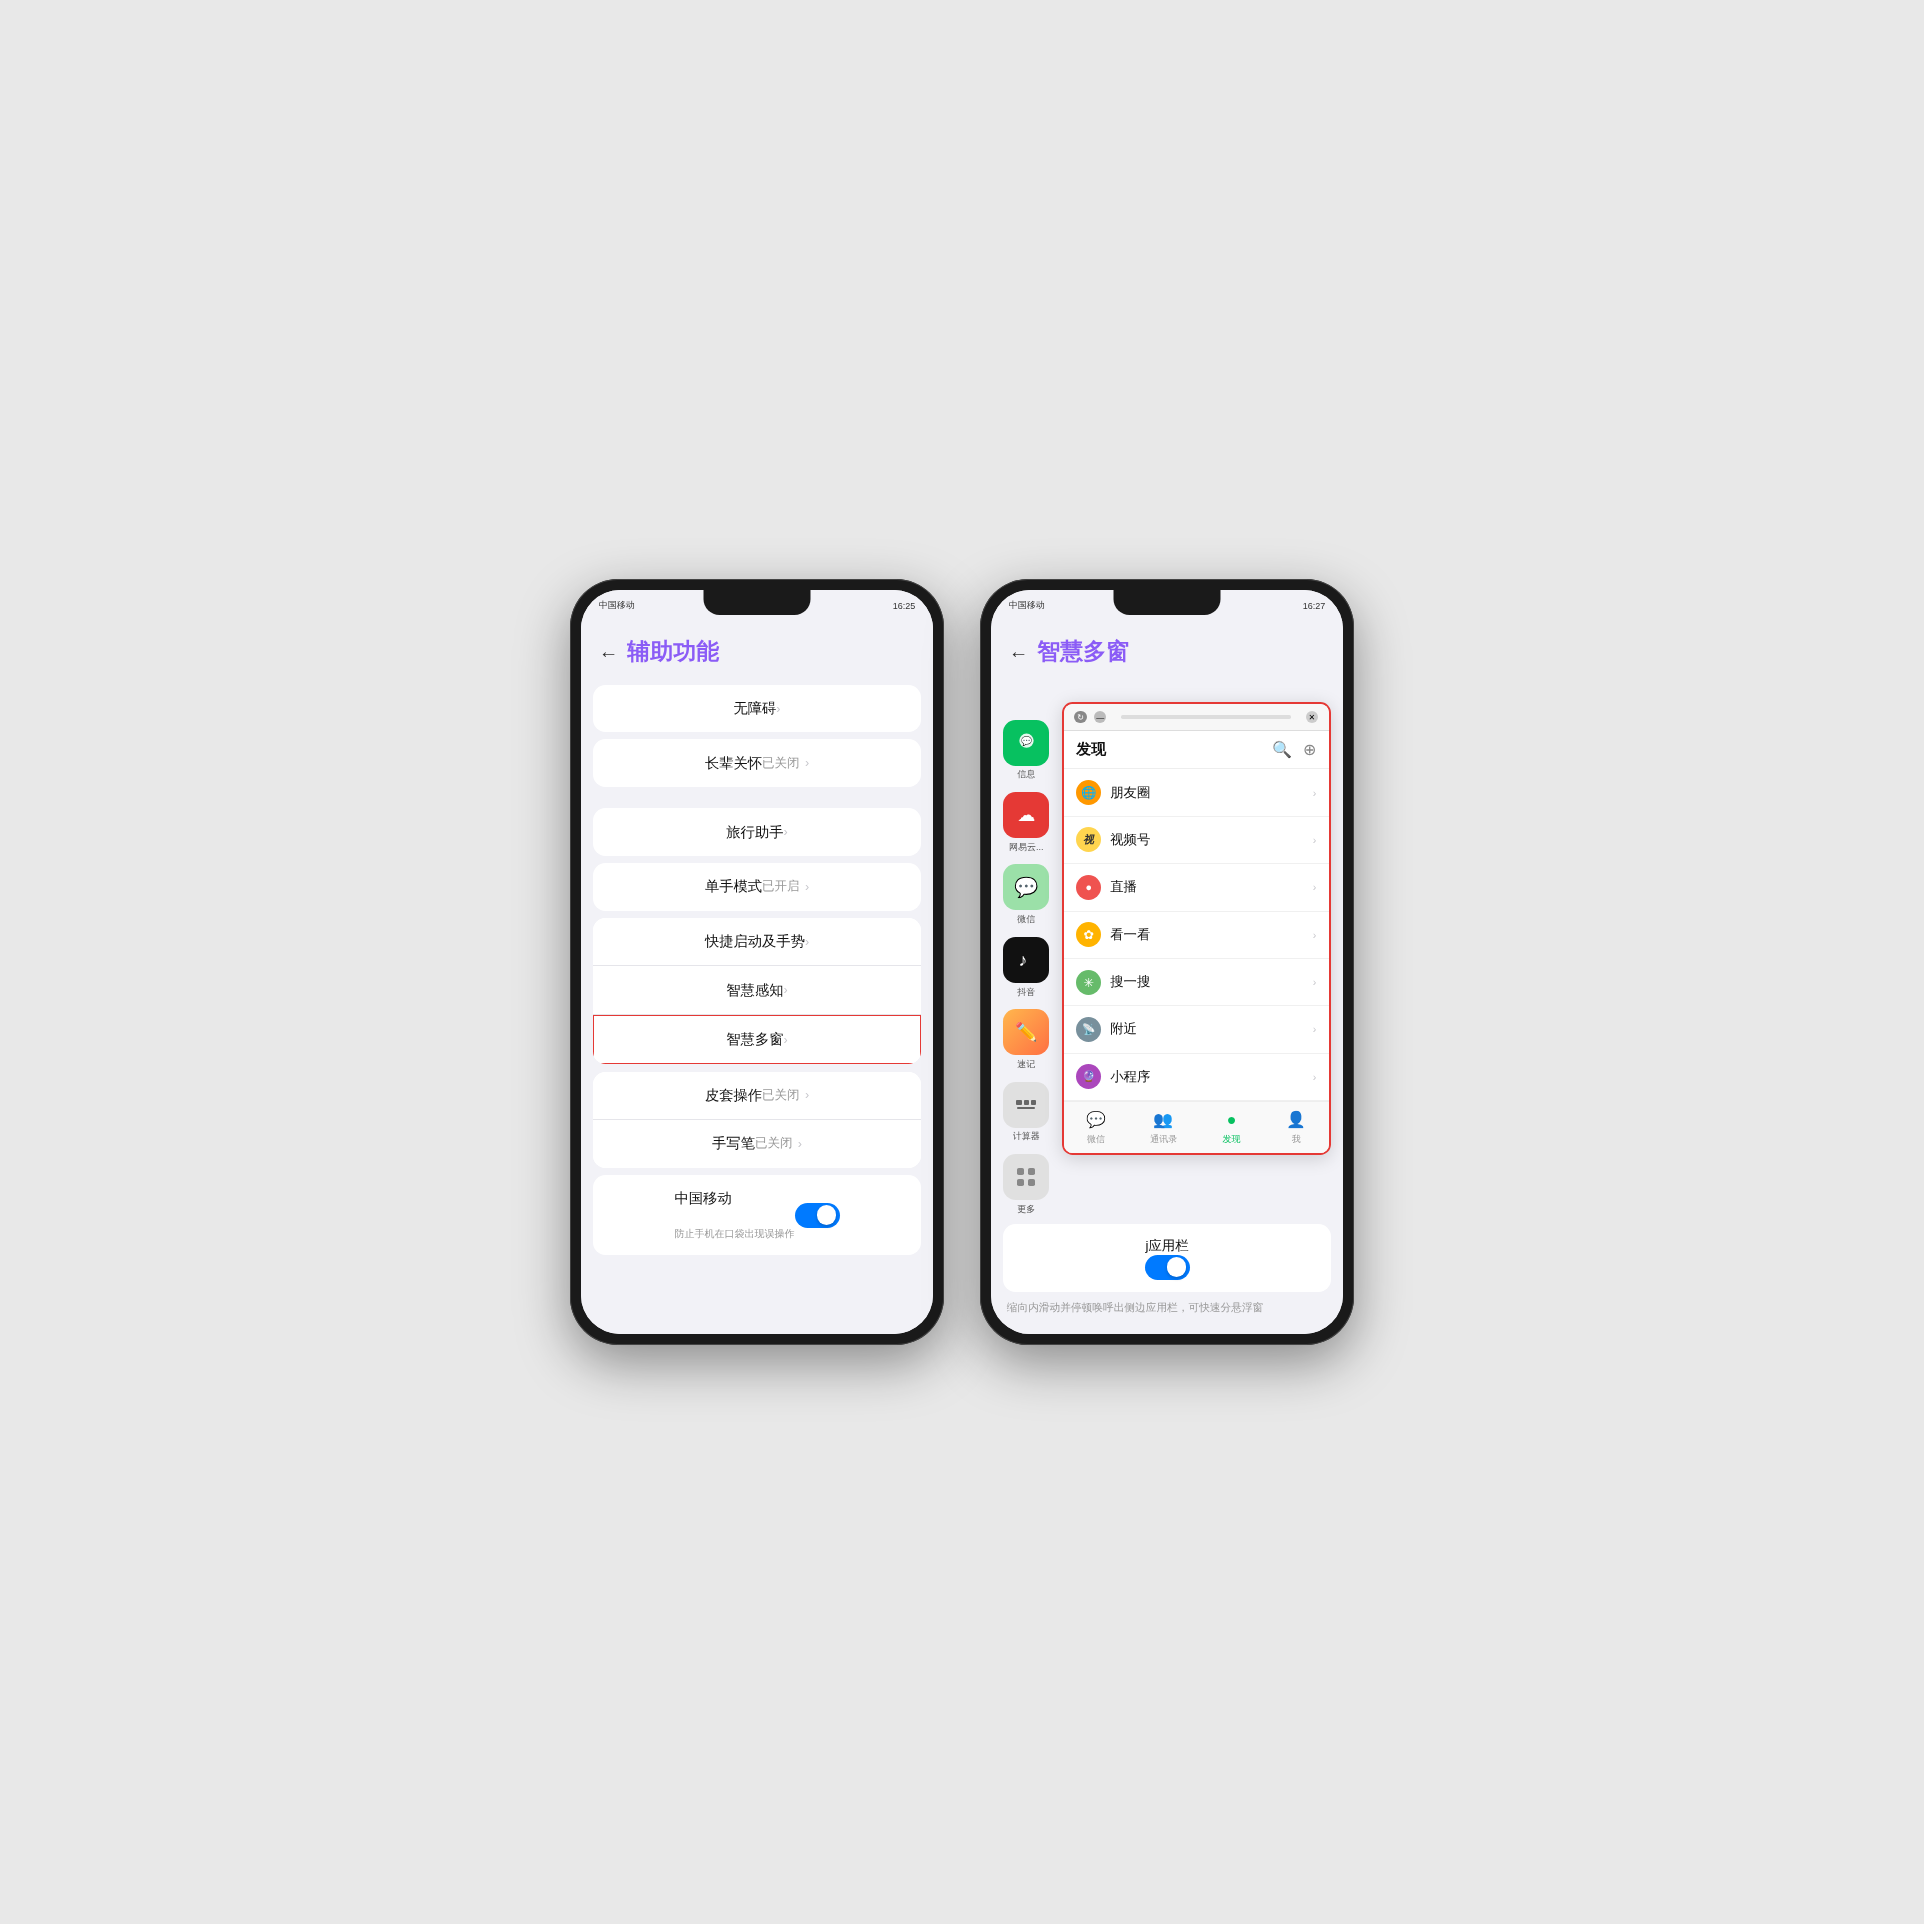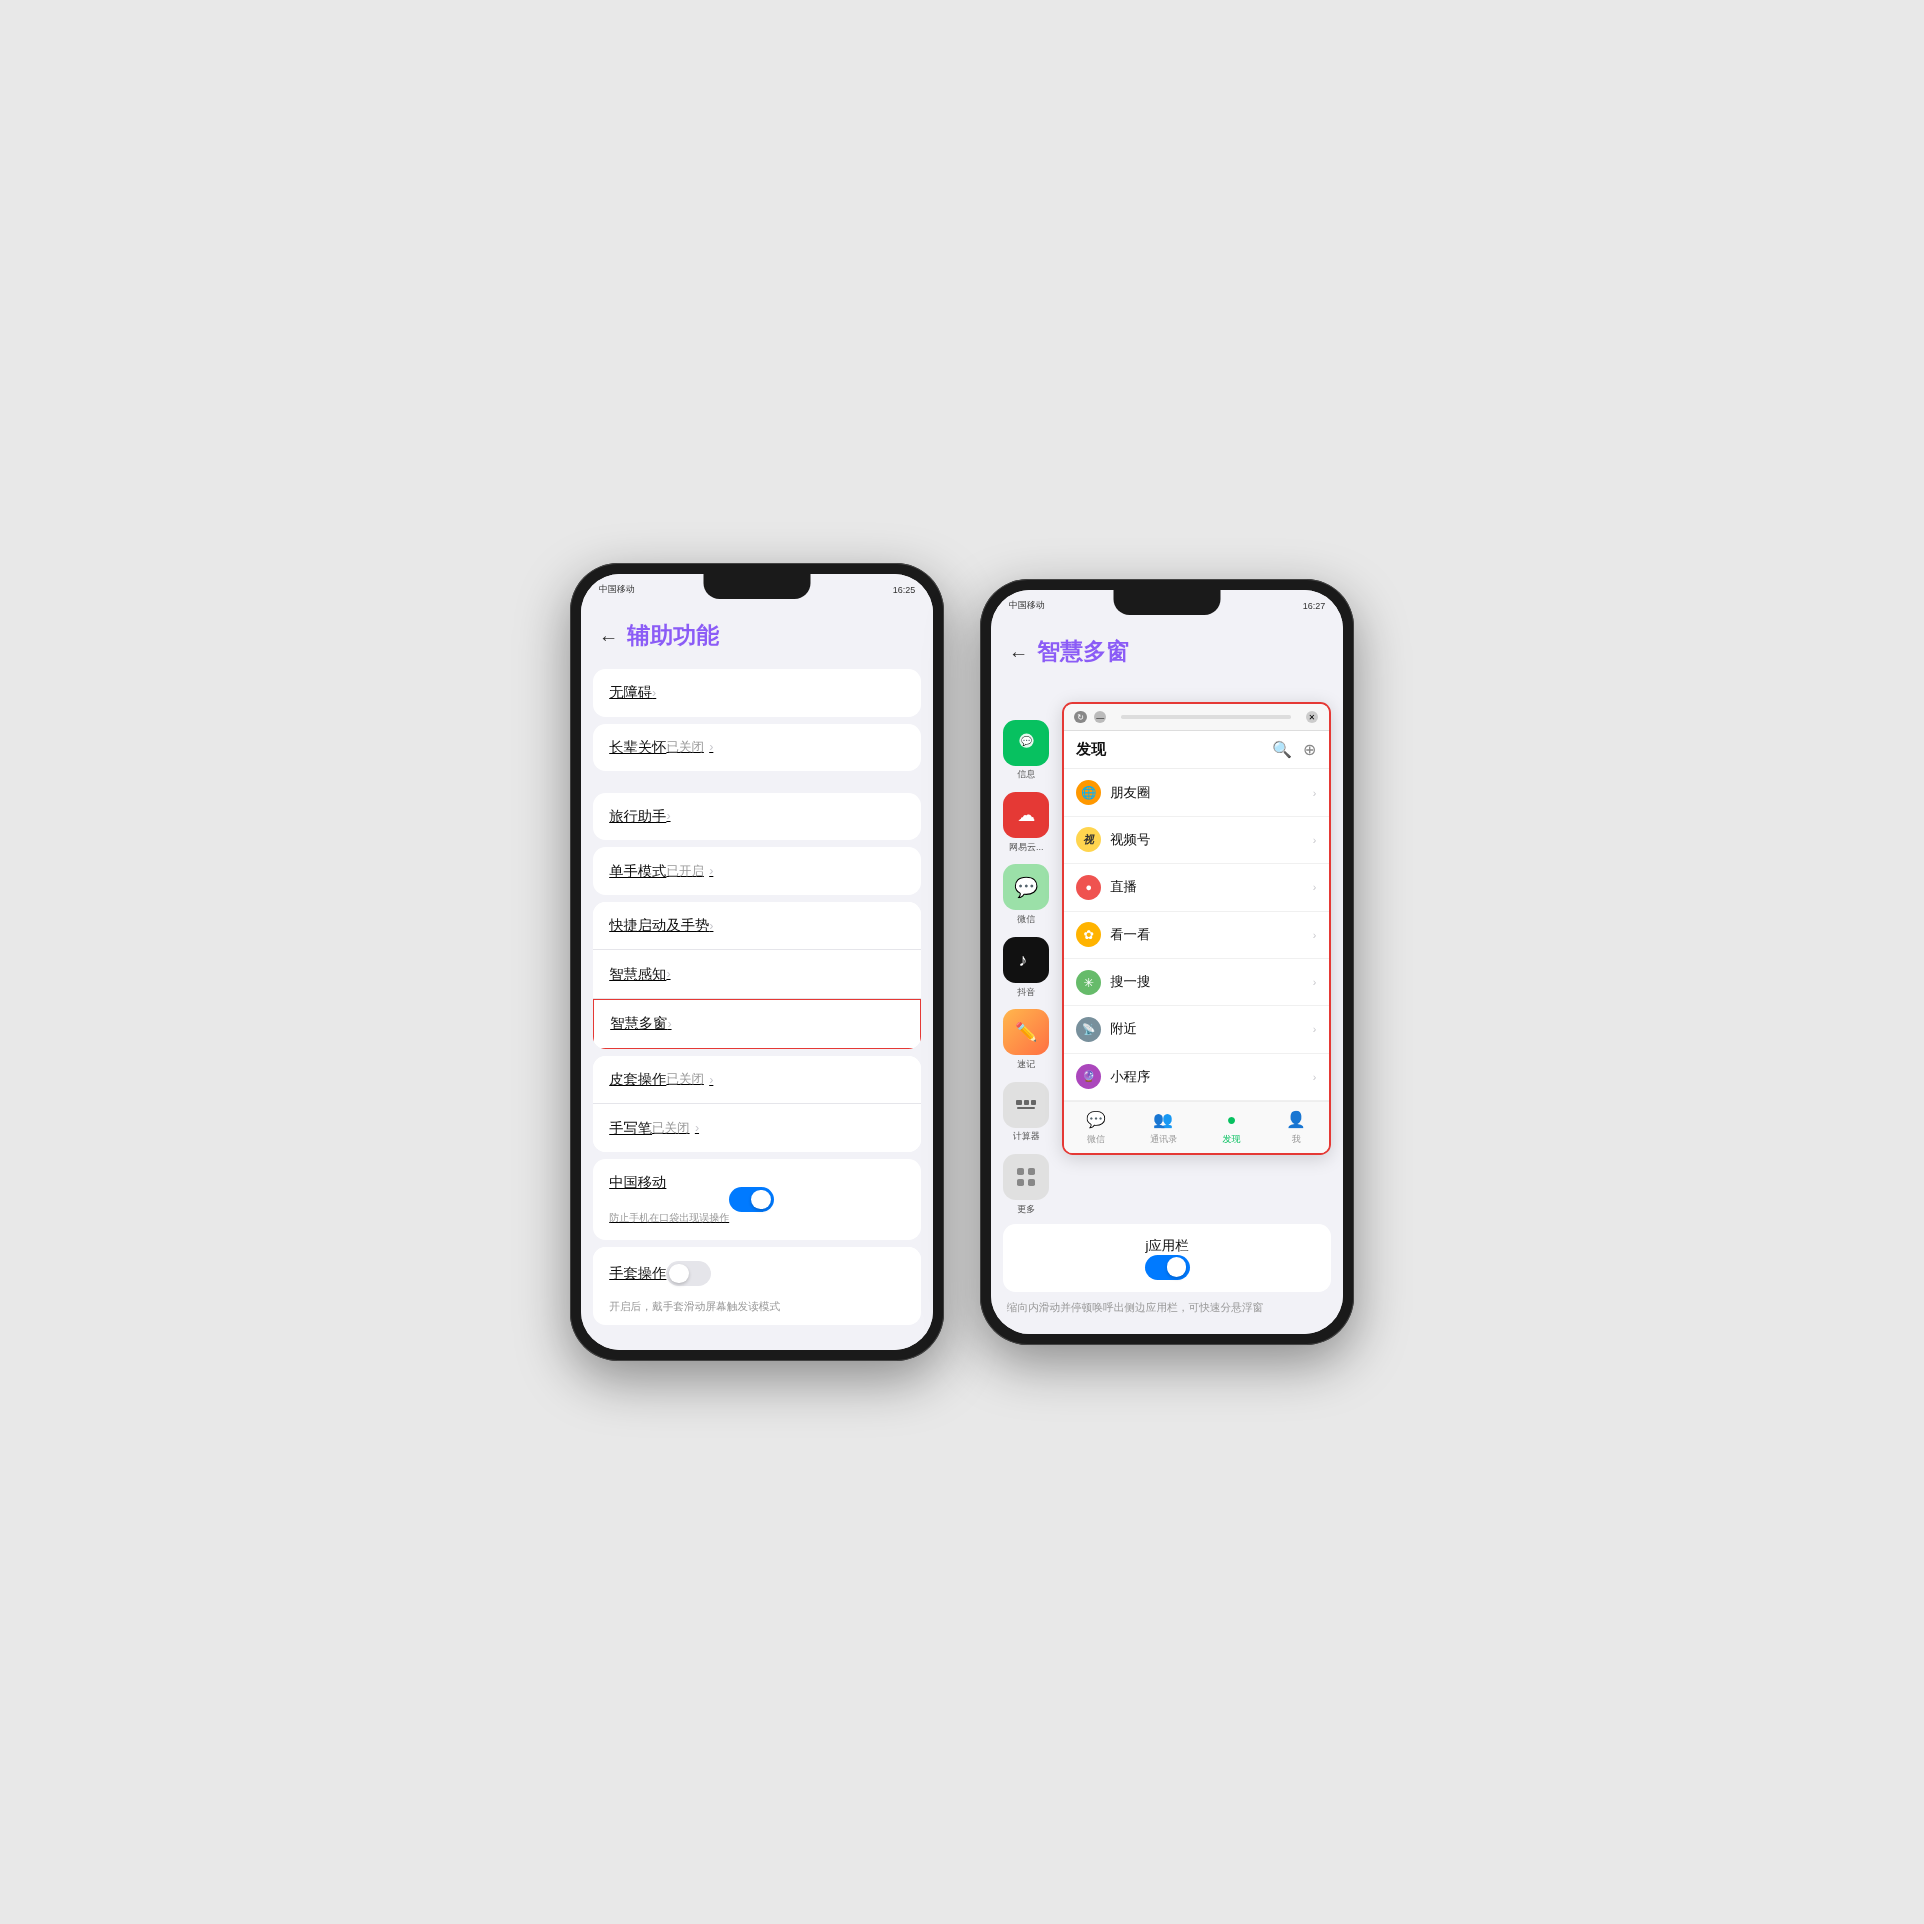--- a/index.html
+++ b/index.html
@@ -96,26 +96,25 @@
     .settings-group {
       background: #fff;
       border-radius: 12.5px;
       margin: 7.1px 12.5px;
       overflow: hidden;
     }
 
     .settings-item {
       display: flex;
       align-items: center;
-      justify-content: flex-start;
+      justify-content: center;
       padding: 14.3px 16px;
       border-bottom: 0.4px solid #e5e5ea;
       background: #fff;
       cursor: pointer;
-      text-decoration: underline;
     }
 
     .settings-item:last-child {
       border-bottom: none;
     }
 
     .settings-item-label {
       font-size: 14.3px;
       color: #111;
     }
@@ -463,29 +462,20 @@
           <div>
             <div class="settings-item-label">中国移动</div>
             <div style="font-size:10px;color:#999;margin-top:19px;">防止手机在口袋出现误操作</div>
           </div>
           <div class="toggle on">
             <div class="toggle-knob"></div>
           </div>
         </div>
       </div>
 
-      <div class="settings-group">
-        <div class="settings-item" style="border-bottom:none;">
-          <span class="settings-item-label">手套操作</span>
-          <div class="toggle off">
-            <div class="toggle-knob"></div>
-          </div>
-        </div>
-        <div style="padding:0 16px 10.7px;font-size:10.7px;color:#999;">开启后，戴手套滑动屏幕触发读模式</div>
-      </div>
 
       <div class="spacer" style="height:18px;"></div>
     </div>
   </div>
 </div>
 
 <div class="phone">
   <div class="phone-inner" style="position:relative;">
 
     <div class="status-bar">

